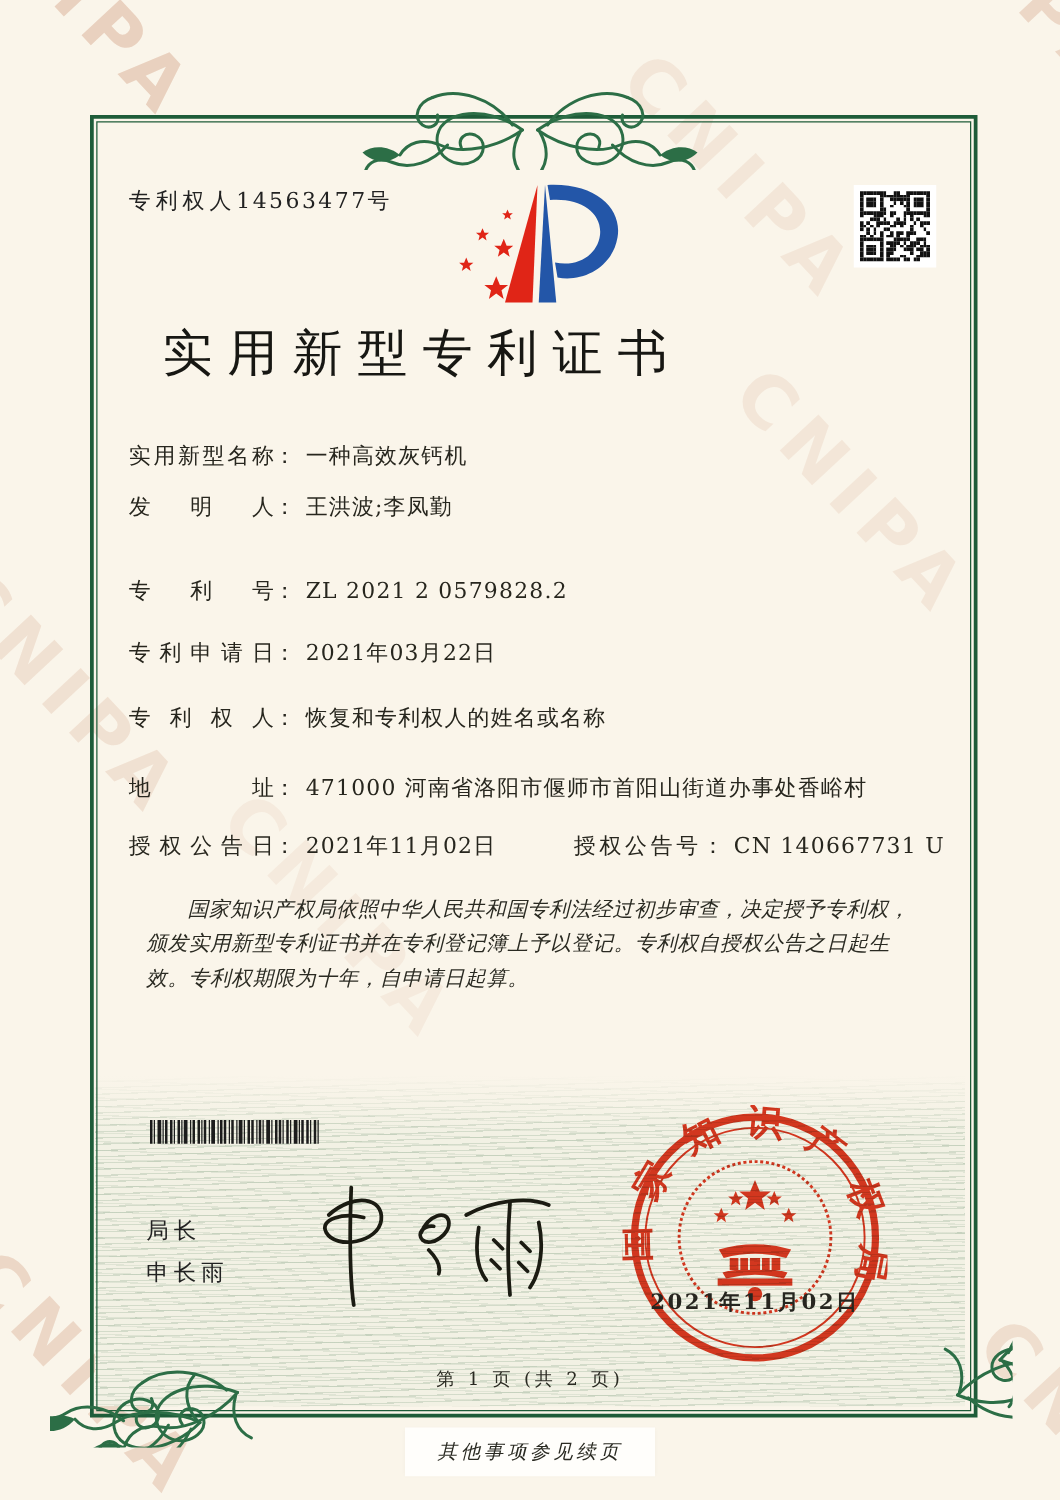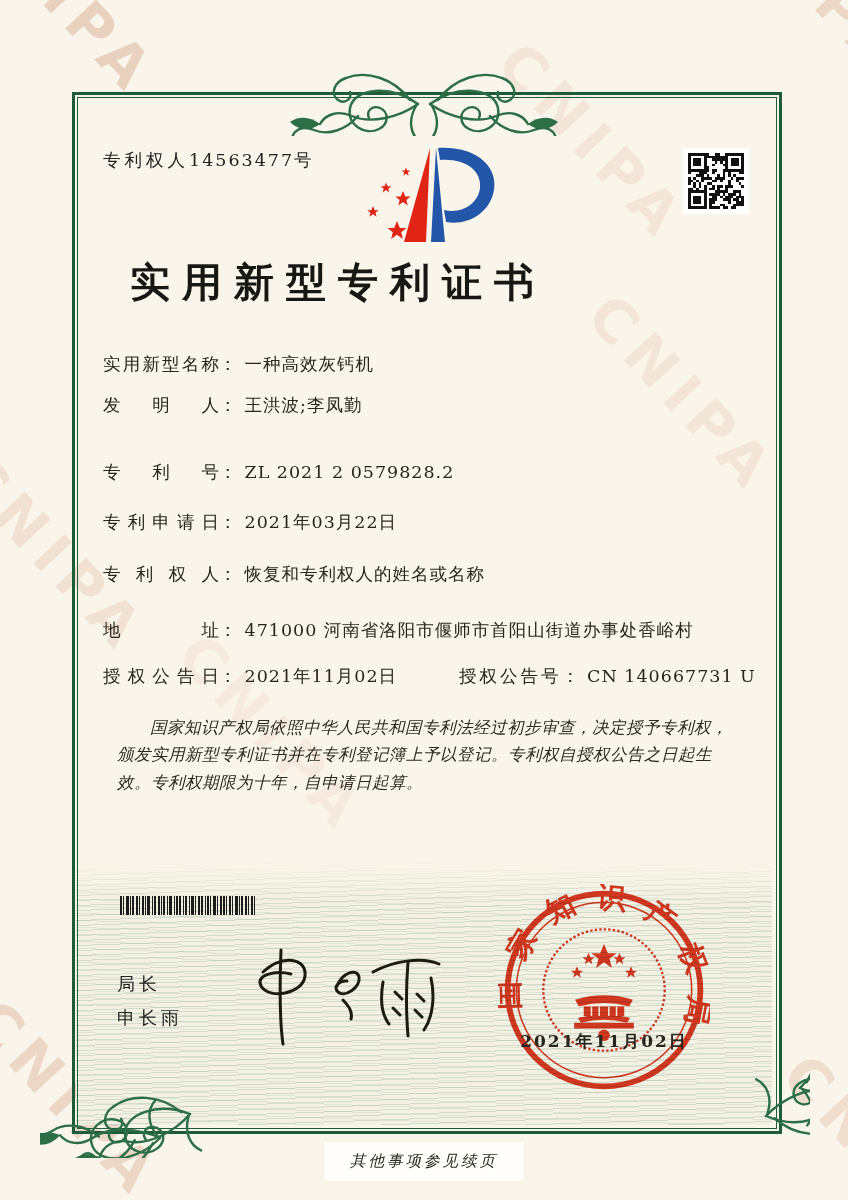--- a/index.html
+++ b/index.html
@@ -23,21 +23,21 @@
       #f2f1e4;}
 
   
   .cert-no{position:absolute;left:103px;top:148px;font-size:17.5px;letter-spacing:4px;color:#222;}
   .cert-no b{font-weight:normal;letter-spacing:2px;text-align:right;}
   .logo{position:absolute;left:346px;top:142px;}
   .qr{position:absolute;left:683px;top:148px;width:66px;height:66px;background:#fff;padding:5px;box-sizing:border-box;}
   .qr-grid{display:grid;grid-template-columns:repeat(21,1fr);grid-template-rows:repeat(21,1fr);width:56px;height:56px;}
   .qrm{background:#fff;} .qrm.on{background:#111;}
 
-  .title{position:absolute;left:0;top:255px;width:676px;text-align:center;font-size:40px;font-weight:bold;
+  .title{position:absolute;left:0;top:255px;width:676px;text-align:center;font-size:40px;font-weight:normal;
          letter-spacing:12px;color:#171713;}
 
   
   .fields{position:absolute;left:103px;top:352px;width:650px;font-size:17.5px;color:#27261e;}
   .frow{position:absolute;left:0;white-space:nowrap;}
   .flabel{display:inline-block;width:116px;text-align:justify;text-align-last:justify;vertical-align:top;}
   .fcolon{display:inline-block;margin-right:8px;}
   .fval{letter-spacing:1px;}
   .grant-pair2{margin-left:62px;}
 
@@ -705,15 +705,16 @@
       <g stroke="#fff" stroke-width="1.6">
         <line x1="97" y1="127" x2="97" y2="137"></line>
         <line x1="105" y1="127" x2="105" y2="137"></line>
         <line x1="115" y1="127" x2="115" y2="137"></line>
         <line x1="123" y1="127" x2="123" y2="137"></line>
       </g>
     </g>
   </svg>
   <div class="seal-date">2021年11月02日</div>
 
+  <div class="page-info">第 1 页 (共 2 页)</div>
   <div class="cont-note">其他事项参见续页</div>
 
 </div>
 
 </body></html>

